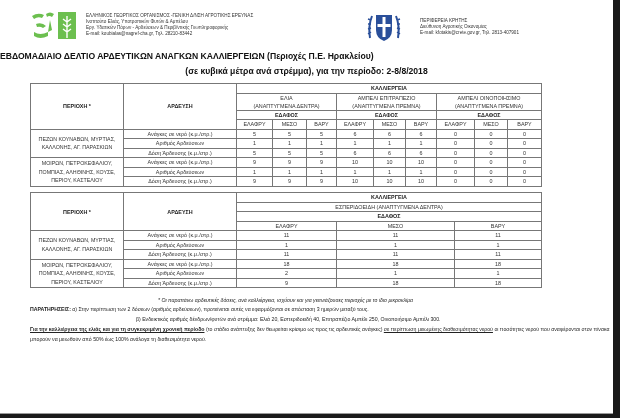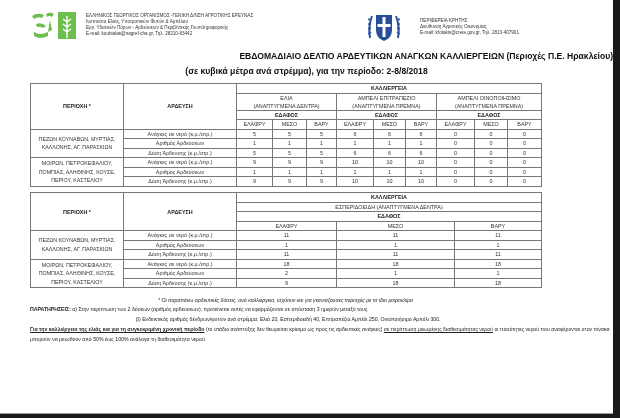--- a/index.html
+++ b/index.html
@@ -13,21 +13,21 @@
   .bottom-bar { position: absolute; left: 0; bottom: 0; width: 620px; height: 4px; background: #1a1a1a; }
   .bottom-bar-shadow { position: absolute; left: 0; bottom: 4px; width: 613px; height: 1px; background: #9a9a9a; }
 
   .hdr-left { position: absolute; left: 30px; top: 10px; display: flex; align-items: center; }
   .logo { width: 50px; height: 30px; position: relative; }
   .hdr-left .lines { margin-left: 6px; font-size: 4.6px; line-height: 6px; color: #333; }
   .hdr-right { position: absolute; left: 366px; top: 10px; display: flex; align-items: center; }
   .emblem { width: 36px; height: 34px; position: relative; }
   .hdr-right .lines { margin-left: 18px; font-size: 4.6px; line-height: 6px; color: #333; }
 
-  .title1 { position: absolute; left: 0; width: 613px; top: 51px; text-align: right; font-weight: bold; font-size: 8.6px; color: #111; }
+  .title1 { position: absolute; left: 0; width: 613px; top: 51px; text-align: left; font-weight: bold; font-size: 8.6px; color: #111; }
   .title2 { position: absolute; left: 0; width: 613px; top: 66px; text-align: center; font-weight: bold; font-size: 8.6px; color: #111; }
 
   table.t { position: absolute; left: 30px; border-collapse: collapse; table-layout: fixed; font-size: 5.4px; color: #333; }
   table.t td { border: 0.5px solid #777; text-align: center; padding: 0; height: 8.5px; line-height: 8px; white-space: nowrap; overflow: hidden; }
   table.t td.hb { font-weight: bold; color: #222; }
   table.t { border: 1px solid #444; }
   tr.thick-top td { border-top: 1.2px solid #222; }
   td.region { white-space: normal !important; line-height: 8.5px !important; font-size: 5.3px; }
   #t1 { top: 83px; width: 511px; }
   #t2 { top: 192px; width: 511px; }

